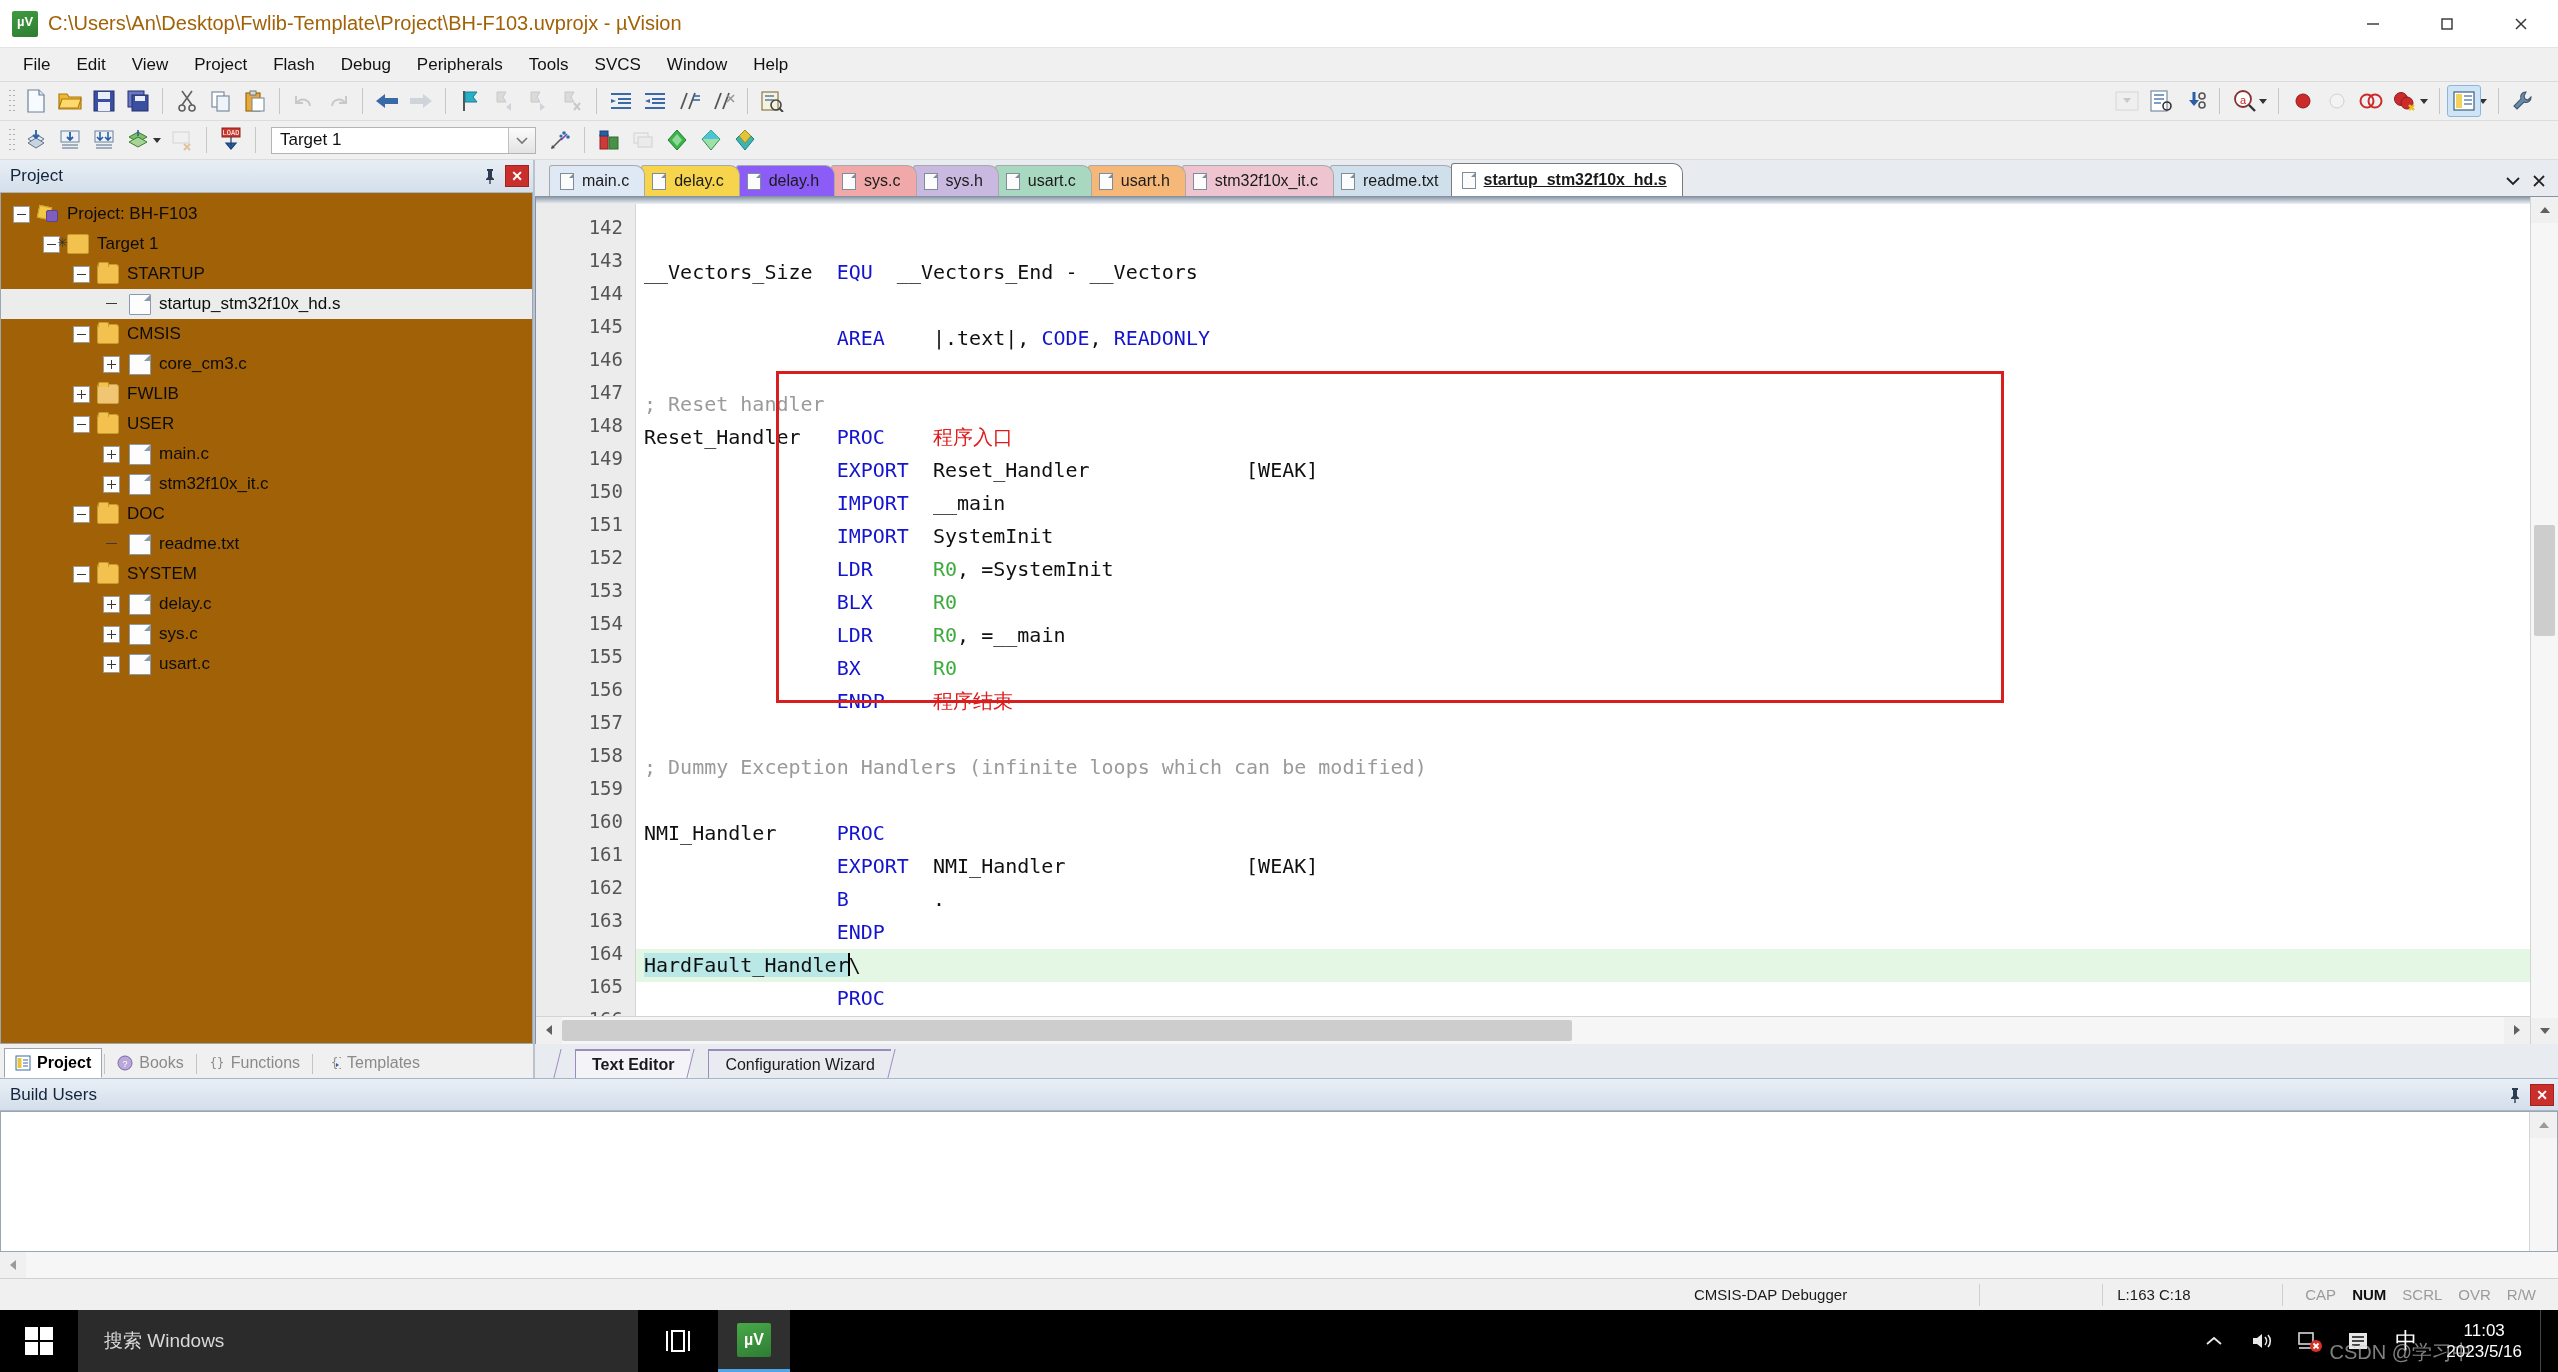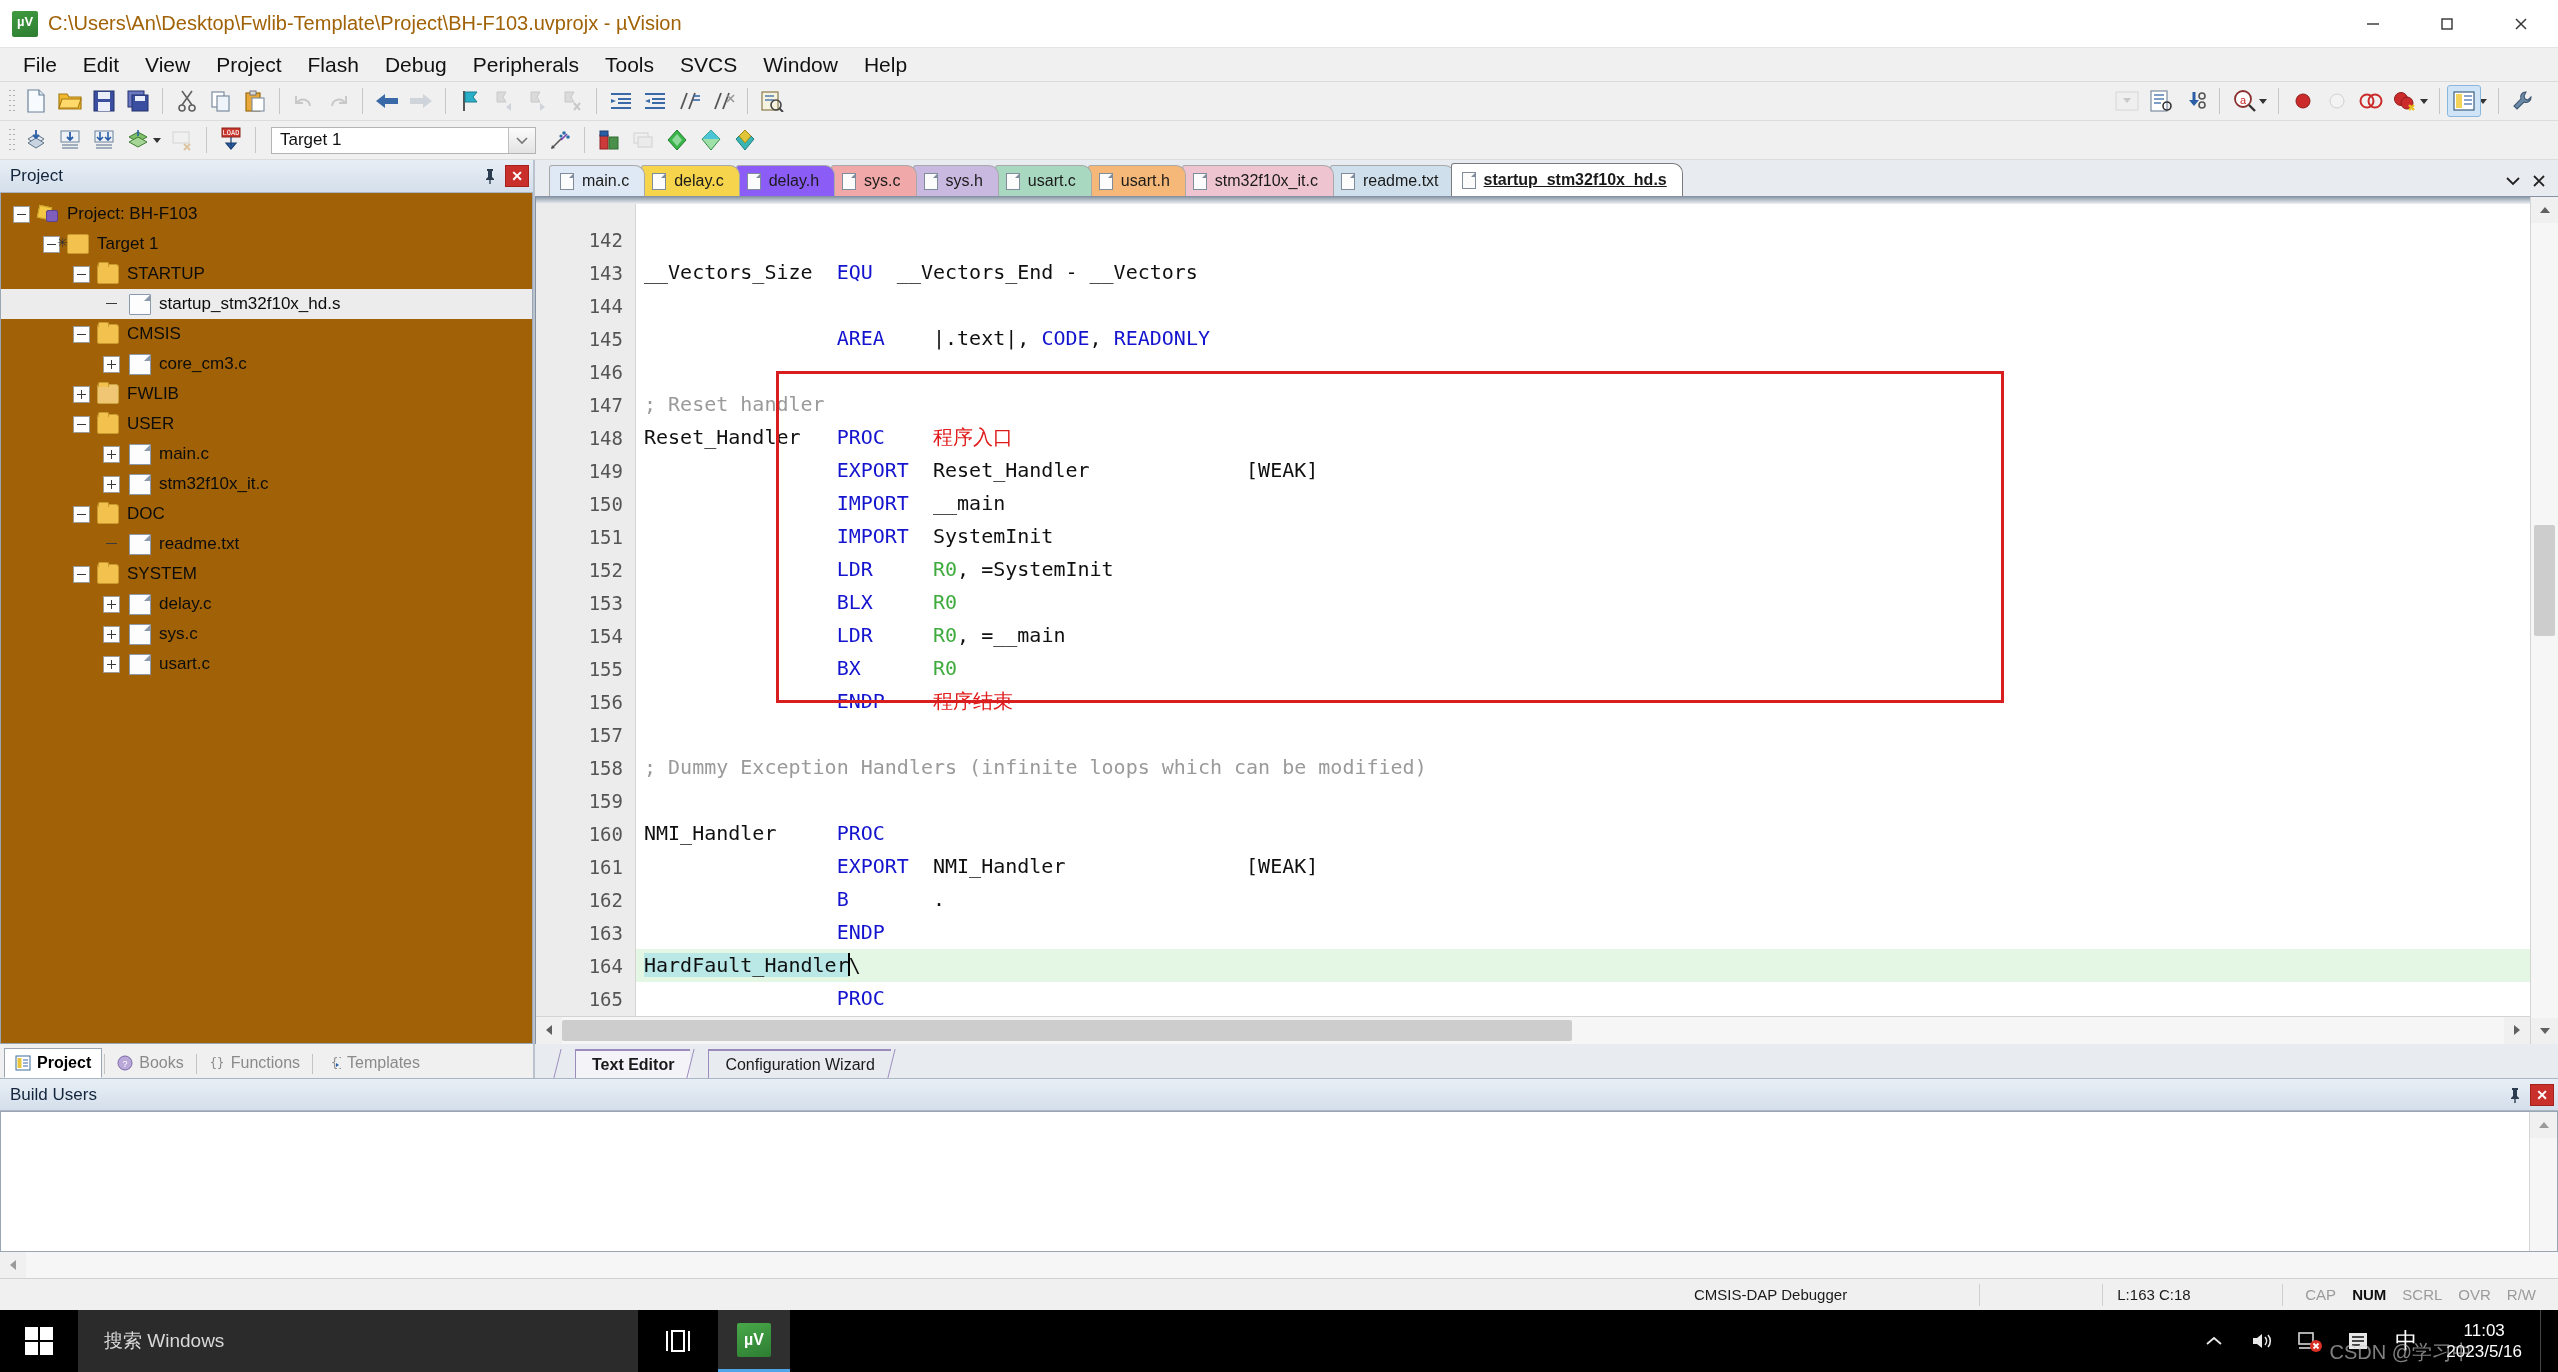--- a/index.html
+++ b/index.html
@@ -52,21 +52,21 @@
   .tbtn svg { display: block; }
 
   
   .menubar {
     height: 34px; flex: 0 0 34px;
     background: #f0f0f0;
     display: flex; align-items: center; padding-left: 10px;
     border-bottom: 1px solid #dadada;
   }
   .menu-item {
-    font-size: 21px; color: #111; padding: 4px 13px; white-space: nowrap;
+    font-size: 17px; color: #111; padding: 4px 13px; white-space: nowrap;
   }
 
   
   .toolbar {
     height: 39px; flex: 0 0 39px;
     background: #f0f0f0;
     display: flex; align-items: center;
     border-bottom: 1px solid #dcdcdc;
     padding-left: 4px;
   }
@@ -227,21 +227,21 @@
   .codewrap {
     flex: 1; display: flex; min-height: 0;
     border: 1px solid #8592a3; border-right: none; border-bottom: none;
     background: #fff; margin-left: 0;
   }
   .code-scroll-outer { flex: 1; display: flex; flex-direction: column; min-width: 0; }
   .code-top-shadow { height: 7px; flex: 0 0 7px; background: linear-gradient(#8d9aa8, #c8cfd8 60%, #eef1f4); }
   .code-main { flex: 1; display: flex; min-height: 0; position: relative; overflow: hidden; background: #fff; }
   .gutter {
     width: 100px; flex: 0 0 100px; background: #ececec;
-    border-right: 1px solid #d4d4d4; padding-top: 20px;
+    border-right: 1px solid #d4d4d4; padding-top: 7px;
     font-family: "DejaVu Sans Mono", monospace; font-size: 19px; color: #555;
     text-align: right;
   }
   .gutter .ln { height: 33px; line-height: 33px; padding-right: 12px; }
   .codelines {
     flex: 1; padding-top: 4px; position: relative; min-width: 0;
     font-family: "DejaVu Sans Mono", monospace; font-size: 20px;
     white-space: pre; overflow: hidden;
   }
   .cl { height: 33px; line-height: 33px; padding-left: 8px; white-space: pre; }

